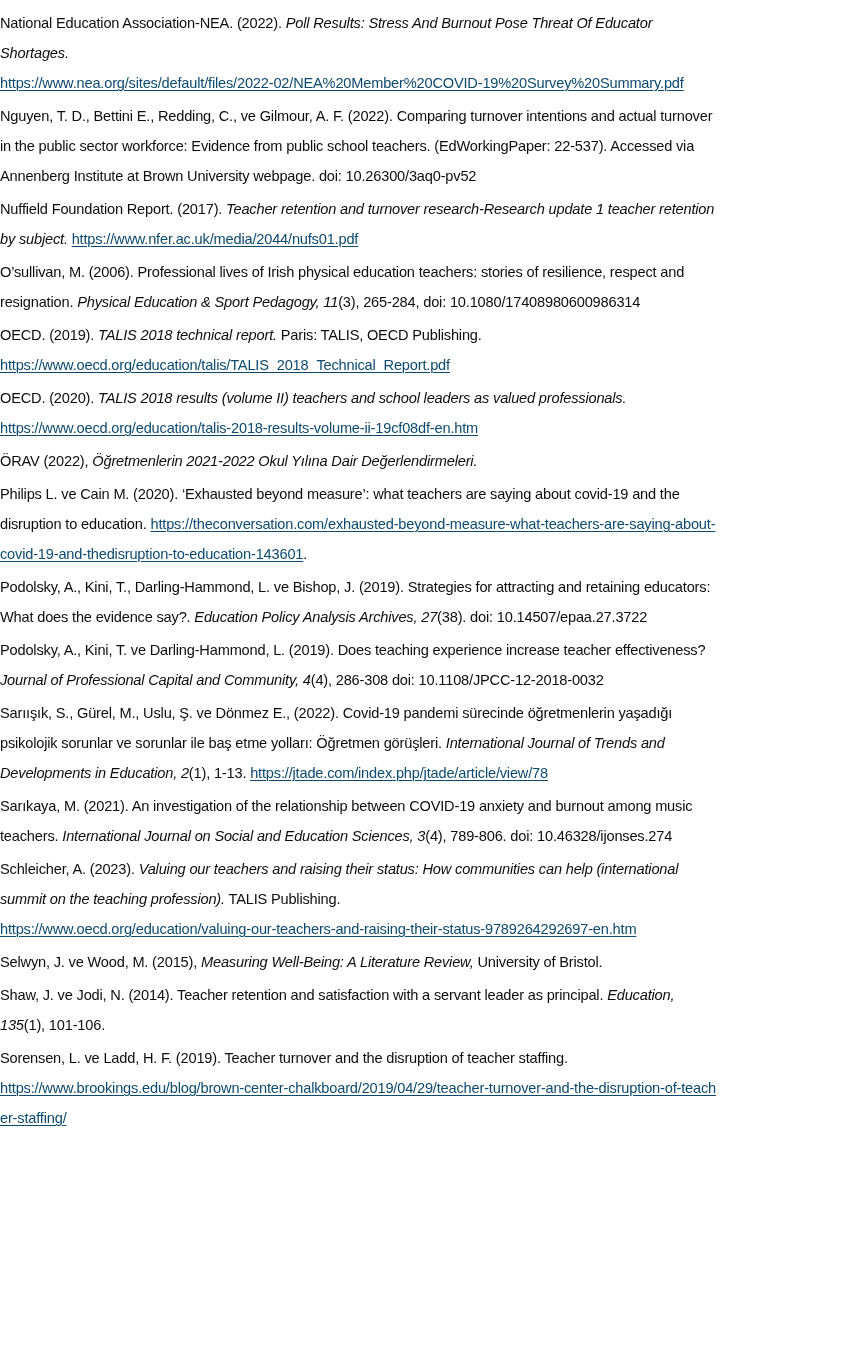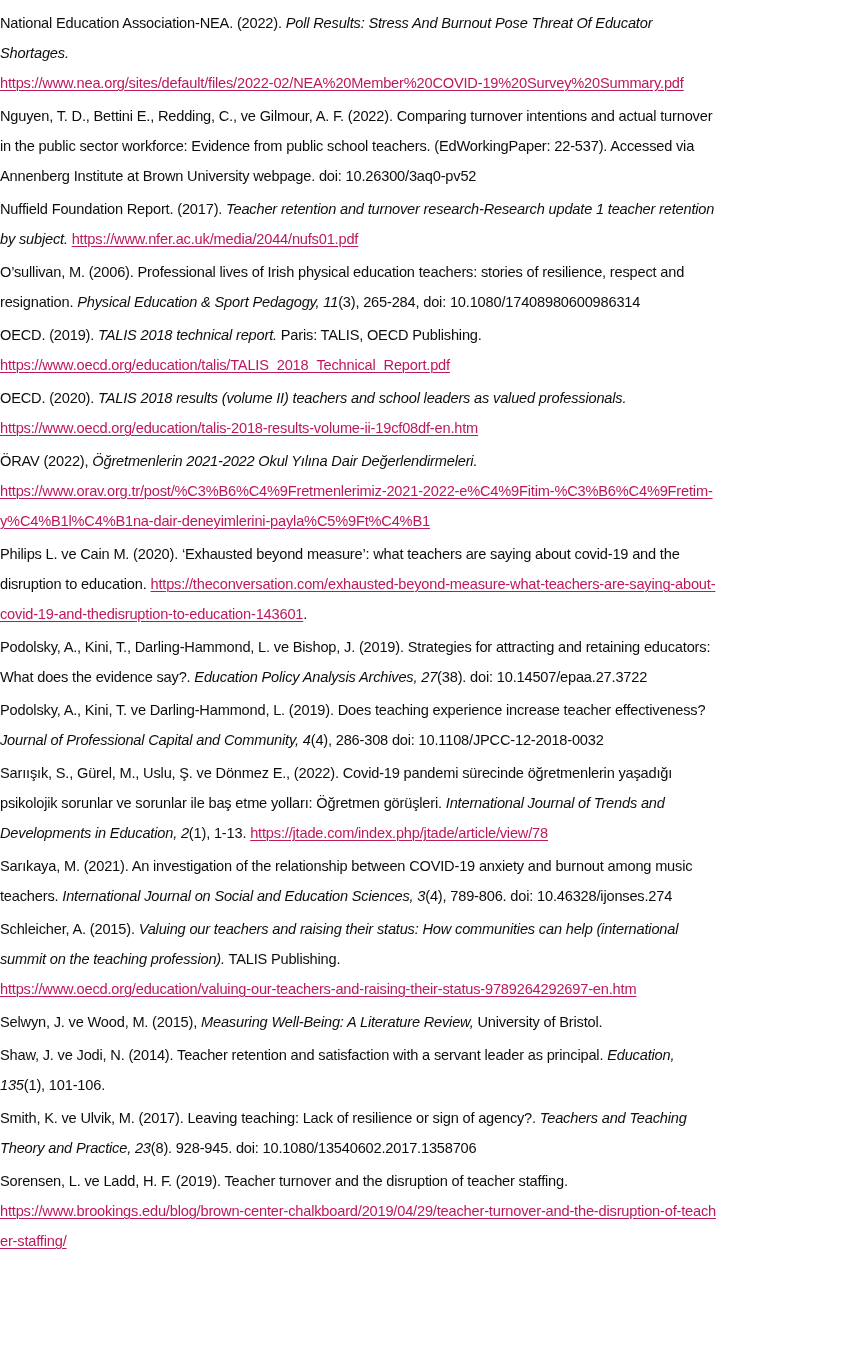--- a/index.html
+++ b/index.html
@@ -30,42 +30,41 @@
     word-spacing: 0px;
     color: #0d0d0d;
   }
   .ref:first-child {
     margin-top: 8px;
   }
   .it {
     font-style: italic;
   }
   .lnk {
-    color: #be185d;
+    color: #0c4a6e;
     text-decoration: underline;
     text-underline-offset: 2px;
     text-decoration-thickness: 1px;
     word-break: break-all;
     cursor: pointer;
   }
 </style>
 </head>
 <body>
 
 <div id="refs">
     <p class="ref"><span>National Education Association-NEA. (2022). </span><span class="it">Poll Results: Stress And Burnout Pose Threat Of Educator Shortages.</span><br><a class="lnk" href="#">https://www.nea.org/sites/default/files/2022-02/NEA%20Member%20COVID-19%20Survey%20Summary.pdf</a></p>
     <p class="ref"><span>Nguyen, T. D., Bettini E., Redding, C., ve Gilmour, A. F. (2022). Comparing turnover intentions and actual turnover in the public sector workforce: Evidence from public school teachers. (EdWorkingPaper: 22-537). Accessed via Annenberg Institute at Brown University webpage. doi: 10.26300/3aq0-pv52</span></p>
     <p class="ref"><span>Nuffield Foundation Report. (2017). </span><span class="it">Teacher retention and turnover research-Research update 1 teacher retention by subject.</span><span> </span><a class="lnk" href="#">https://www.nfer.ac.uk/media/2044/nufs01.pdf</a></p>
     <p class="ref"><span>O’sullivan, M. (2006). Professional lives of Irish physical education teachers: stories of resilience, respect and resignation. </span><span class="it">Physical Education &amp; Sport Pedagogy, 11</span><span>(3), 265-284, doi: 10.1080/17408980600986314</span></p>
     <p class="ref"><span>OECD. (2019). </span><span class="it">TALIS 2018 technical report.</span><span> Paris: TALIS, OECD Publishing.</span><br><a class="lnk" href="#">https://www.oecd.org/education/talis/TALIS_2018_Technical_Report.pdf</a></p>
     <p class="ref"><span>OECD. (2020). </span><span class="it">TALIS 2018 results (volume II) teachers and school leaders as valued professionals.</span><br><a class="lnk" href="#">https://www.oecd.org/education/talis-2018-results-volume-ii-19cf08df-en.htm</a></p>
-    <p class="ref"><span>ÖRAV (2022), </span><span class="it">Öğretmenlerin 2021-2022 Okul Yılına Dair Değerlendirmeleri.</span><br><a class="lnk" href="#">https://www.orav.org.tr/post/%C3%B6%C4%9Fretmenlerimiz-2021-2022-e%C4%9Fitim-%C3%B6%C4%9Fretim-y%C4%B1l%C4%B1na-dair-deneyimlerini-payla%C5%9Ft%C4%B1</a></p>
+    <p class="ref"><span>ÖRAV (2022), </span><span class="it">Öğretmenlerin 2021-2022 Okul Yılına Dair Değerlendirmeleri.</span><br></p>
     <p class="ref"><span>Philips L. ve Cain M. (2020). ‘Exhausted beyond measure’: what teachers are saying about covid-19 and the disruption to education. </span><a class="lnk" href="#">https://theconversation.com/exhausted-beyond-measure-what-teachers-are-saying-about-covid-19-and-thedisruption-to-education-143601</a><span>.</span></p>
     <p class="ref"><span>Podolsky, A., Kini, T., Darling-Hammond, L. ve Bishop, J.  (2019). Strategies for attracting and retaining educators: What does the evidence say?. </span><span class="it">Education Policy Analysis Archives, 27</span><span>(38). doi: 10.14507/epaa.27.3722</span></p>
     <p class="ref"><span>Podolsky, A., Kini, T. ve Darling-Hammond, L. (2019). Does teaching experience increase teacher effectiveness? </span><span class="it">Journal of Professional Capital and Community, 4</span><span>(4), 286-308 doi: 10.1108/JPCC-12-2018-0032</span></p>
     <p class="ref"><span>Sarıışık, S., Gürel, M., Uslu, Ş. ve Dönmez E., (2022). Covid-19 pandemi sürecinde öğretmenlerin yaşadığı psikolojik sorunlar ve sorunlar ile baş etme yolları: Öğretmen görüşleri. </span><span class="it">International Journal of Trends and Developments in Education, 2</span><span>(1), 1-13. </span><a class="lnk" href="#">https://jtade.com/index.php/jtade/article/view/78</a></p>
     <p class="ref"><span>Sarıkaya, M. (2021). An investigation of the relationship between COVID-19 anxiety and burnout among music teachers. </span><span class="it">International Journal on Social and Education Sciences, 3</span><span>(4), 789-806. doi: 10.46328/ijonses.274</span></p>
-    <p class="ref"><span>Schleicher, A. (2015). </span><span class="it">Valuing our teachers and raising their status: How communities can help (international summit on the teaching profession).</span><span> TALIS Publishing.</span><br><a class="lnk" href="#">https://www.oecd.org/education/valuing-our-teachers-and-raising-their-status-9789264292697-en.htm</a></p>
+    <p class="ref"><span>Schleicher, A. (2023). </span><span class="it">Valuing our teachers and raising their status: How communities can help (international summit on the teaching profession).</span><span> TALIS Publishing.</span><br><a class="lnk" href="#">https://www.oecd.org/education/valuing-our-teachers-and-raising-their-status-9789264292697-en.htm</a></p>
     <p class="ref"><span>Selwyn, J. ve Wood, M. (2015), </span><span class="it">Measuring Well-Being: A Literature Review,</span><span> University of Bristol.</span><br></p>
     <p class="ref"><span>Shaw, J. ve Jodi, N. (2014). Teacher retention and satisfaction with a servant leader as principal. </span><span class="it">Education, 135</span><span>(1), 101-106.</span></p>
-    <p class="ref"><span>Smith, K. ve Ulvik, M. (2017). Leaving teaching: Lack of resilience or sign of agency?. </span><span class="it">Teachers and Teaching Theory and Practice, 23</span><span>(8). 928-945. doi: 10.1080/13540602.2017.1358706</span></p>
     <p class="ref"><span>Sorensen, L. ve Ladd, H. F. (2019). Teacher turnover and the disruption of teacher staffing.</span><br><a class="lnk" href="#">https://www.brookings.edu/blog/brown-center-chalkboard/2019/04/29/teacher-turnover-and-the-disruption-of-teacher-staffing/</a></p>
   </div>
 
 </body></html>

